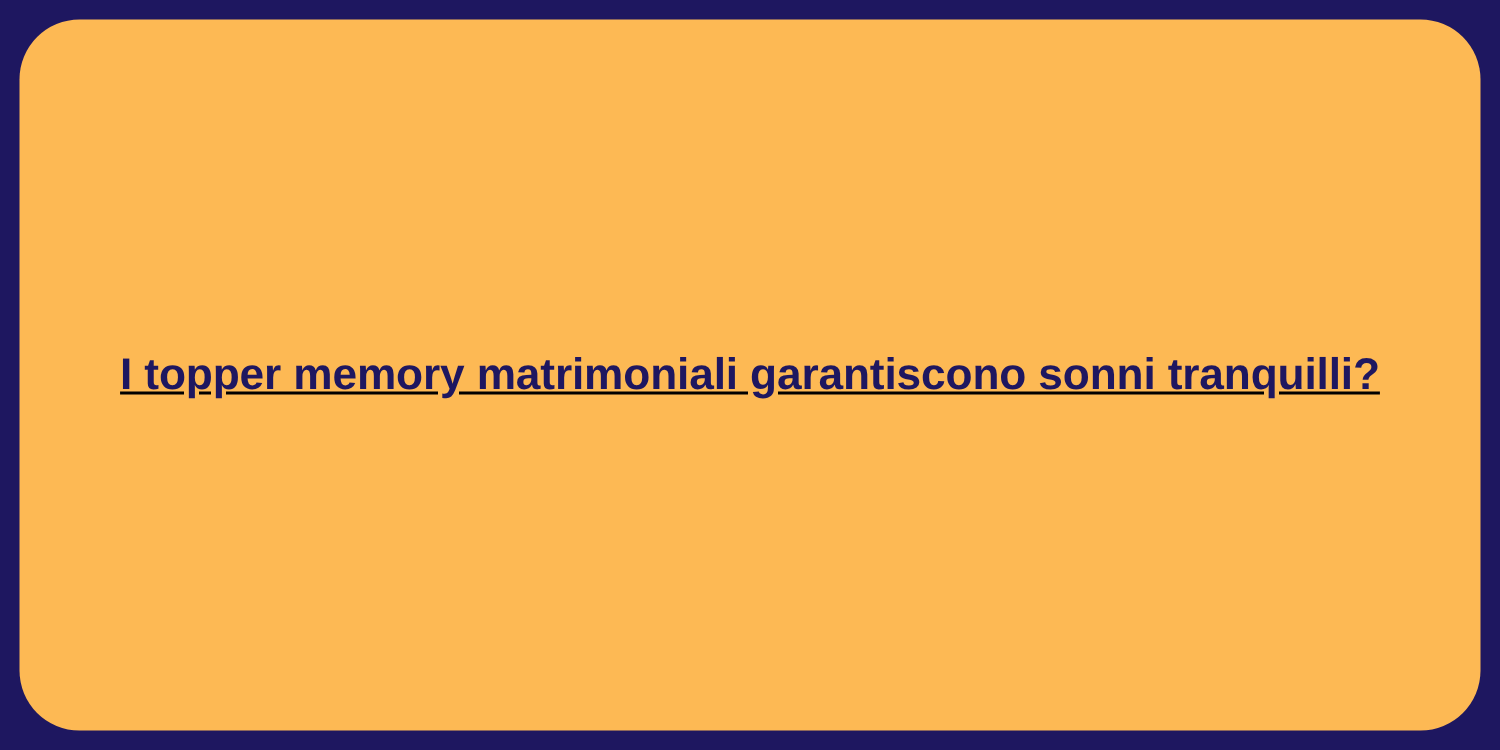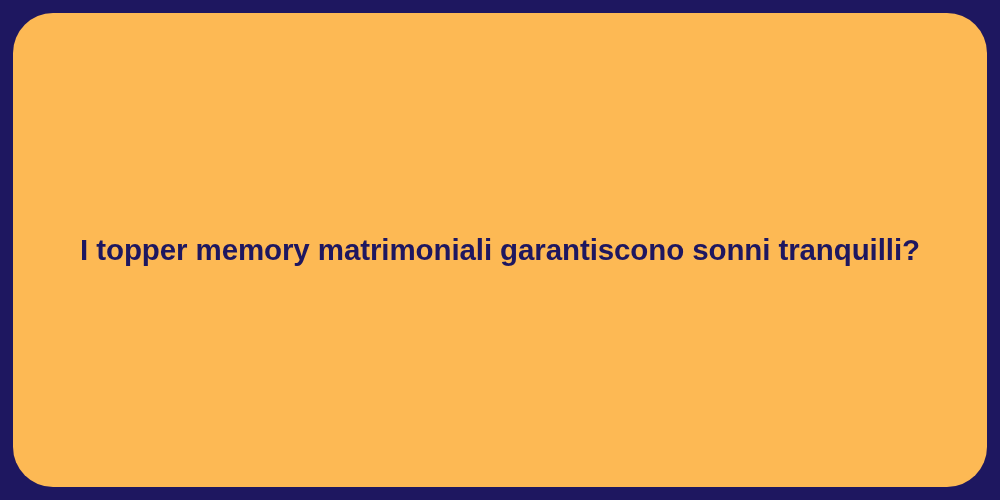--- a/index.html
+++ b/index.html
@@ -29,20 +29,21 @@
   .banner-card {
     box-sizing: border-box;
     width: 100%;
     height: 100%;
     background: #FDB954;
     border-radius: 40px;
     display: flex;
     align-items: center;
     justify-content: center;
     padding: 0 40px;
+    text-decoration: underline;
   }
 
   .headline {
     margin: 0;
     color: #1E1760;
     font-family: "Liberation Sans", sans-serif;
     font-size: 29.5px;
     font-weight: bold;
     line-height: 1.25;
     letter-spacing: -0.1px;

